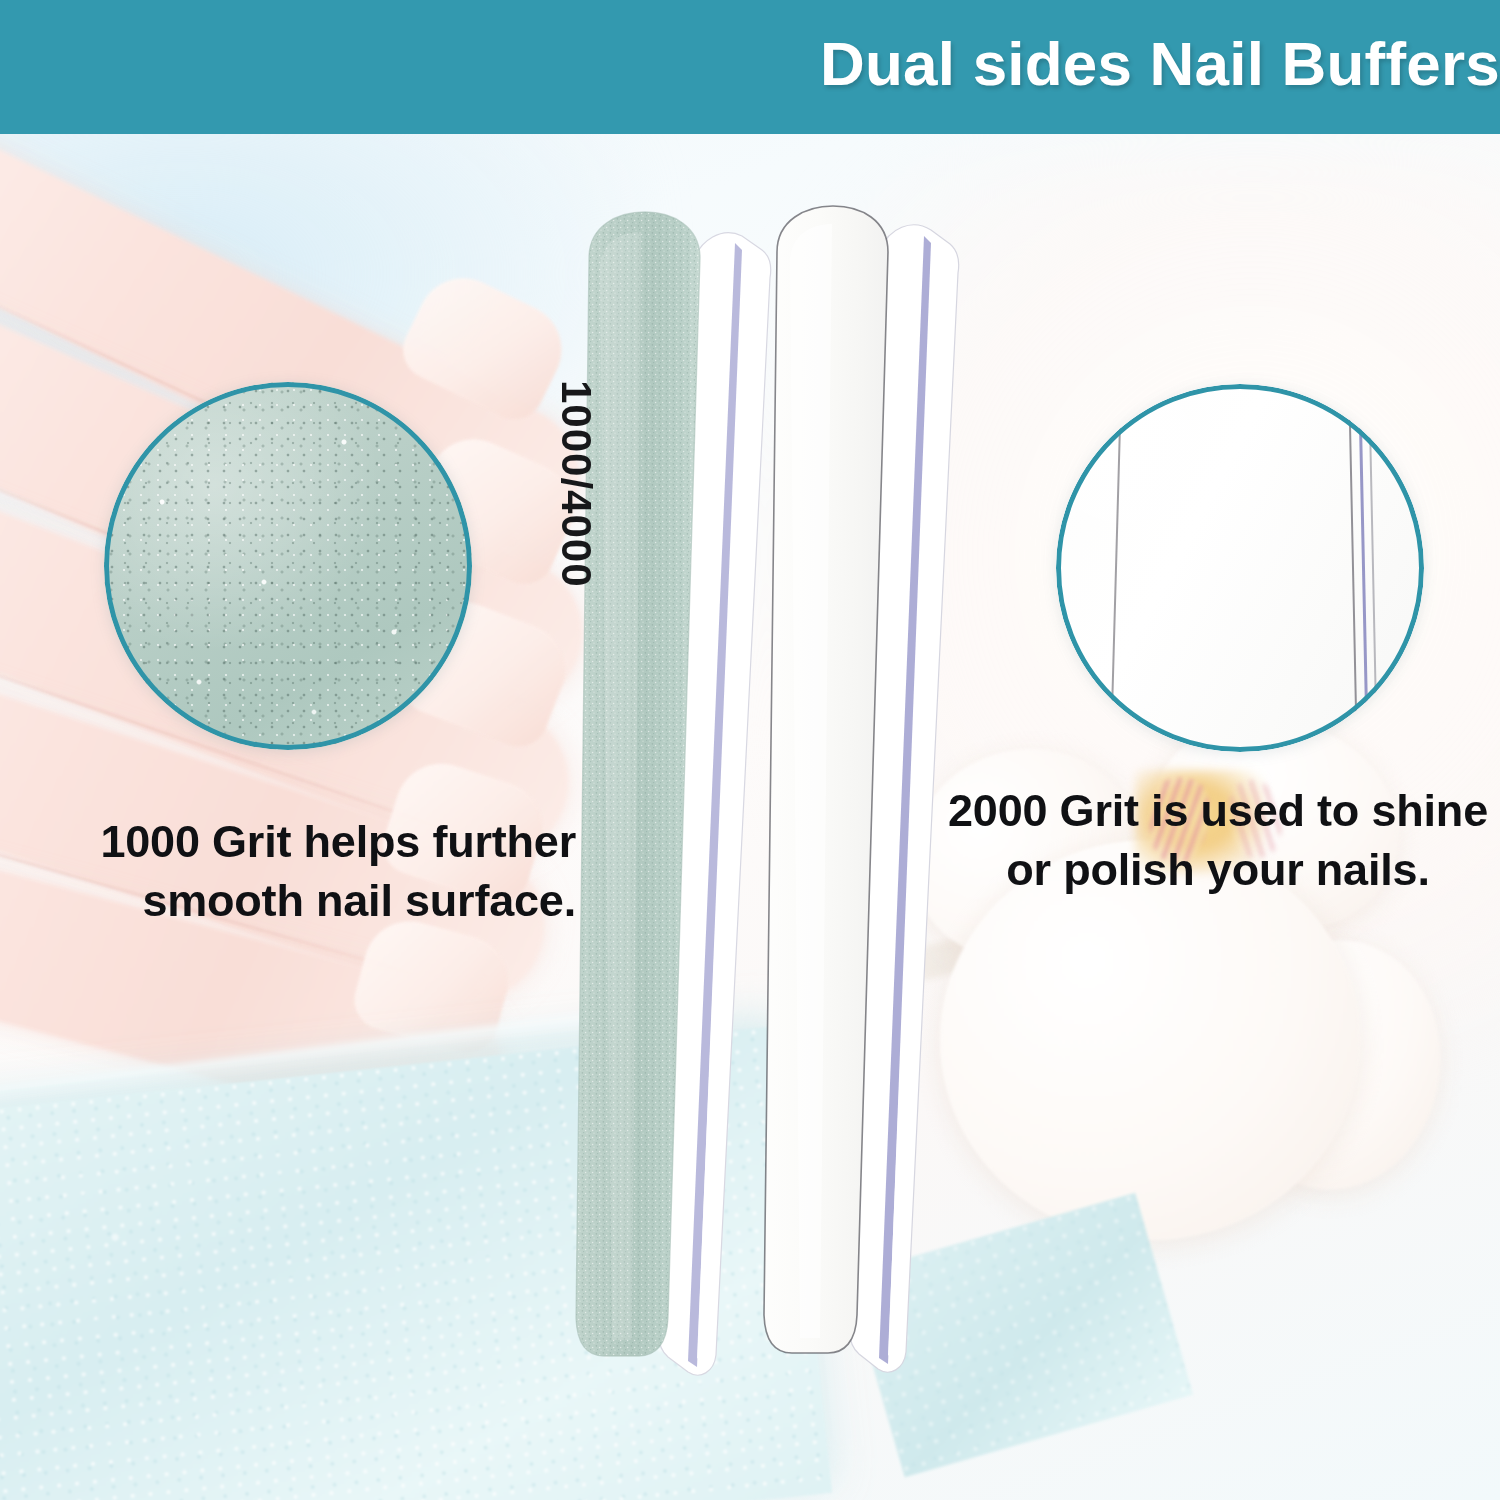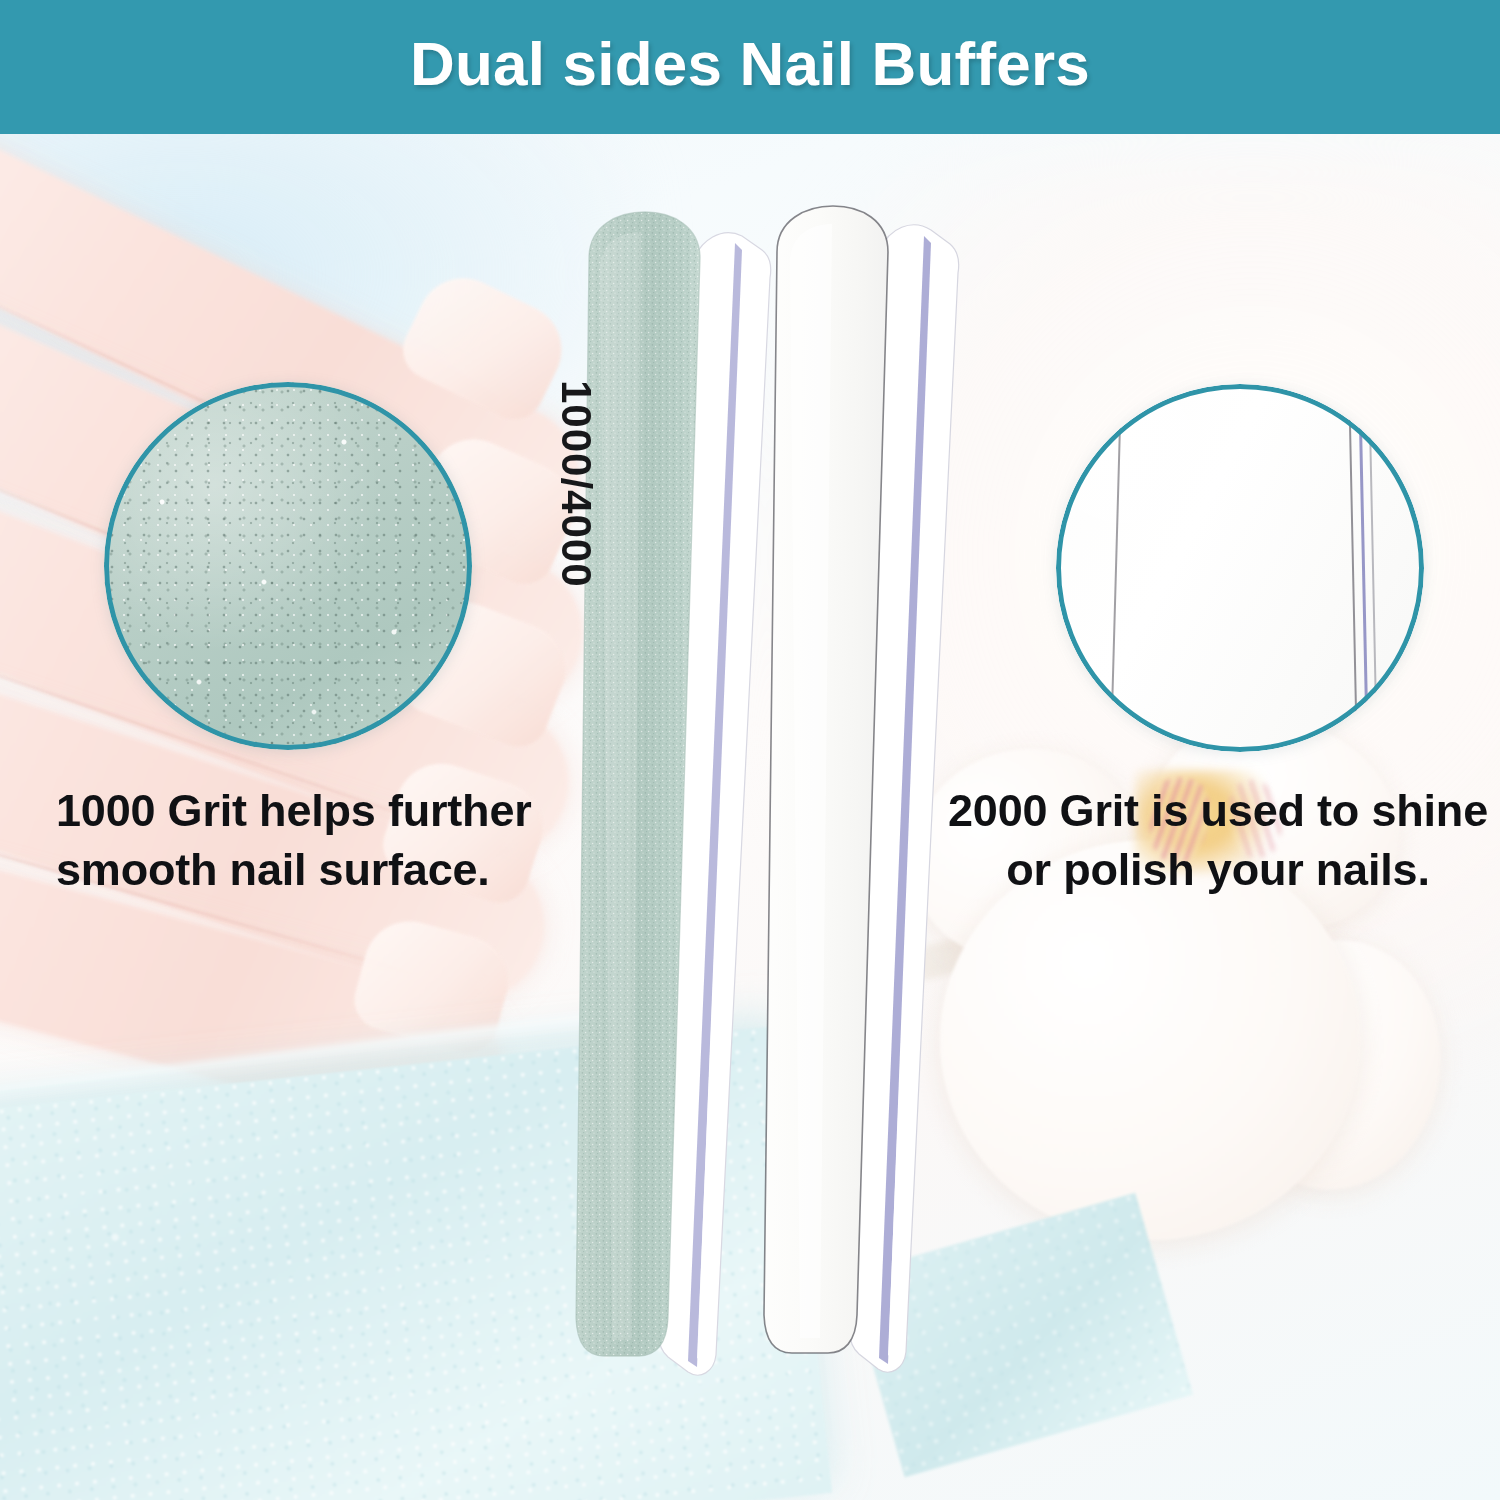--- a/index.html
+++ b/index.html
@@ -151,21 +151,21 @@
     border-radius:18px;
     transform:rotate(-14deg);
     filter:blur(3px);
     opacity:.85;
   }
 
   
   .header {
     position:absolute; left:0; top:0; width:1500px; height:134px;
     background:#3399af;
-    display:flex; align-items:center; justify-content:center;
+    display:flex; align-items:center; justify-content:flex-end;
     z-index:40;
   }
   .header-title {
     color:#ffffff;
     font-size:62px;
     font-weight:bold;
     letter-spacing:.2px;
     line-height:1;
     text-shadow:2px 3px 4px rgba(0,0,0,.18);
     white-space:nowrap;
@@ -254,21 +254,21 @@
   
   .caption {
     position:absolute;
     z-index:35;
     color:#101114;
     font-size:45px;
     font-weight:bold;
     line-height:1.30;
     letter-spacing:-.2px;
   }
-  .caption-left  { left:56px;  top:782px; width:520px; text-align:left; }
+  .caption-left  { left:56px;  top:813px; width:520px; text-align:right; }
   .caption-right { left:938px; top:782px; width:560px; text-align:center; }
 
   
   .ps-wrap {
     position:absolute; left:0; bottom:0; width:1500px; height:94px;
     z-index:38;
     display:flex; align-items:flex-start; justify-content:flex-start;
     padding:8px 10px 0 14px;
   }
   .ps-text {

